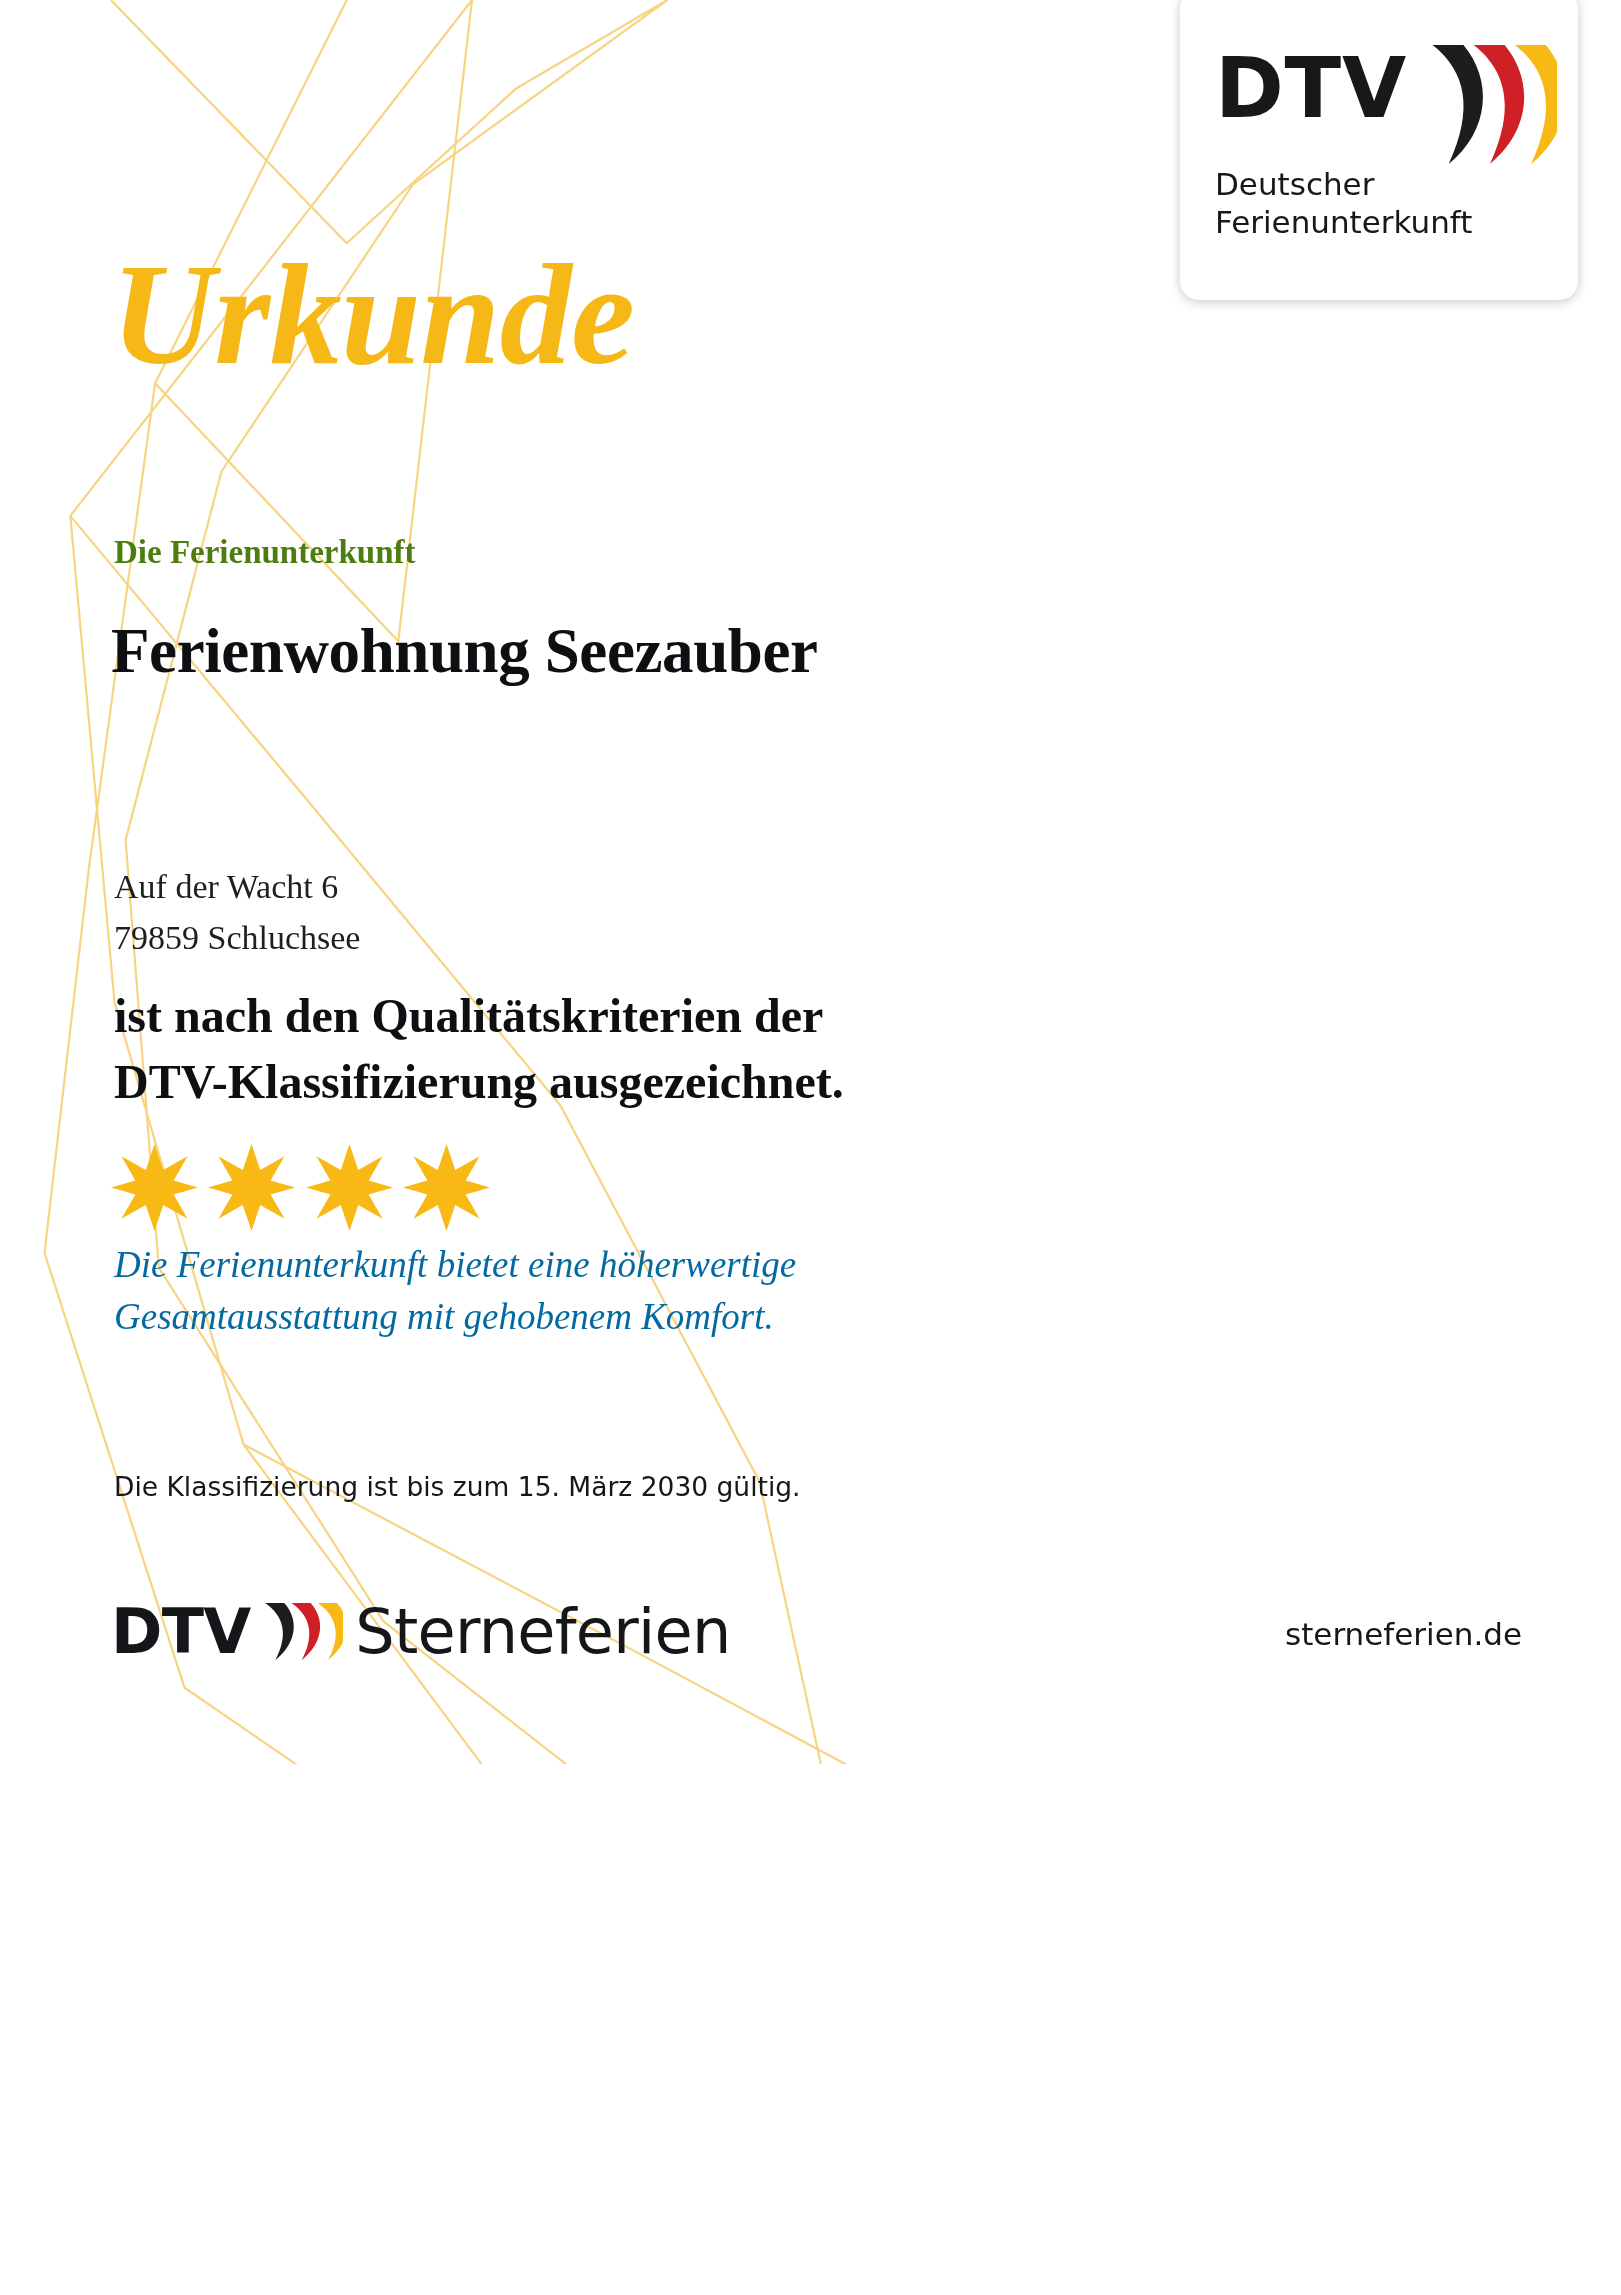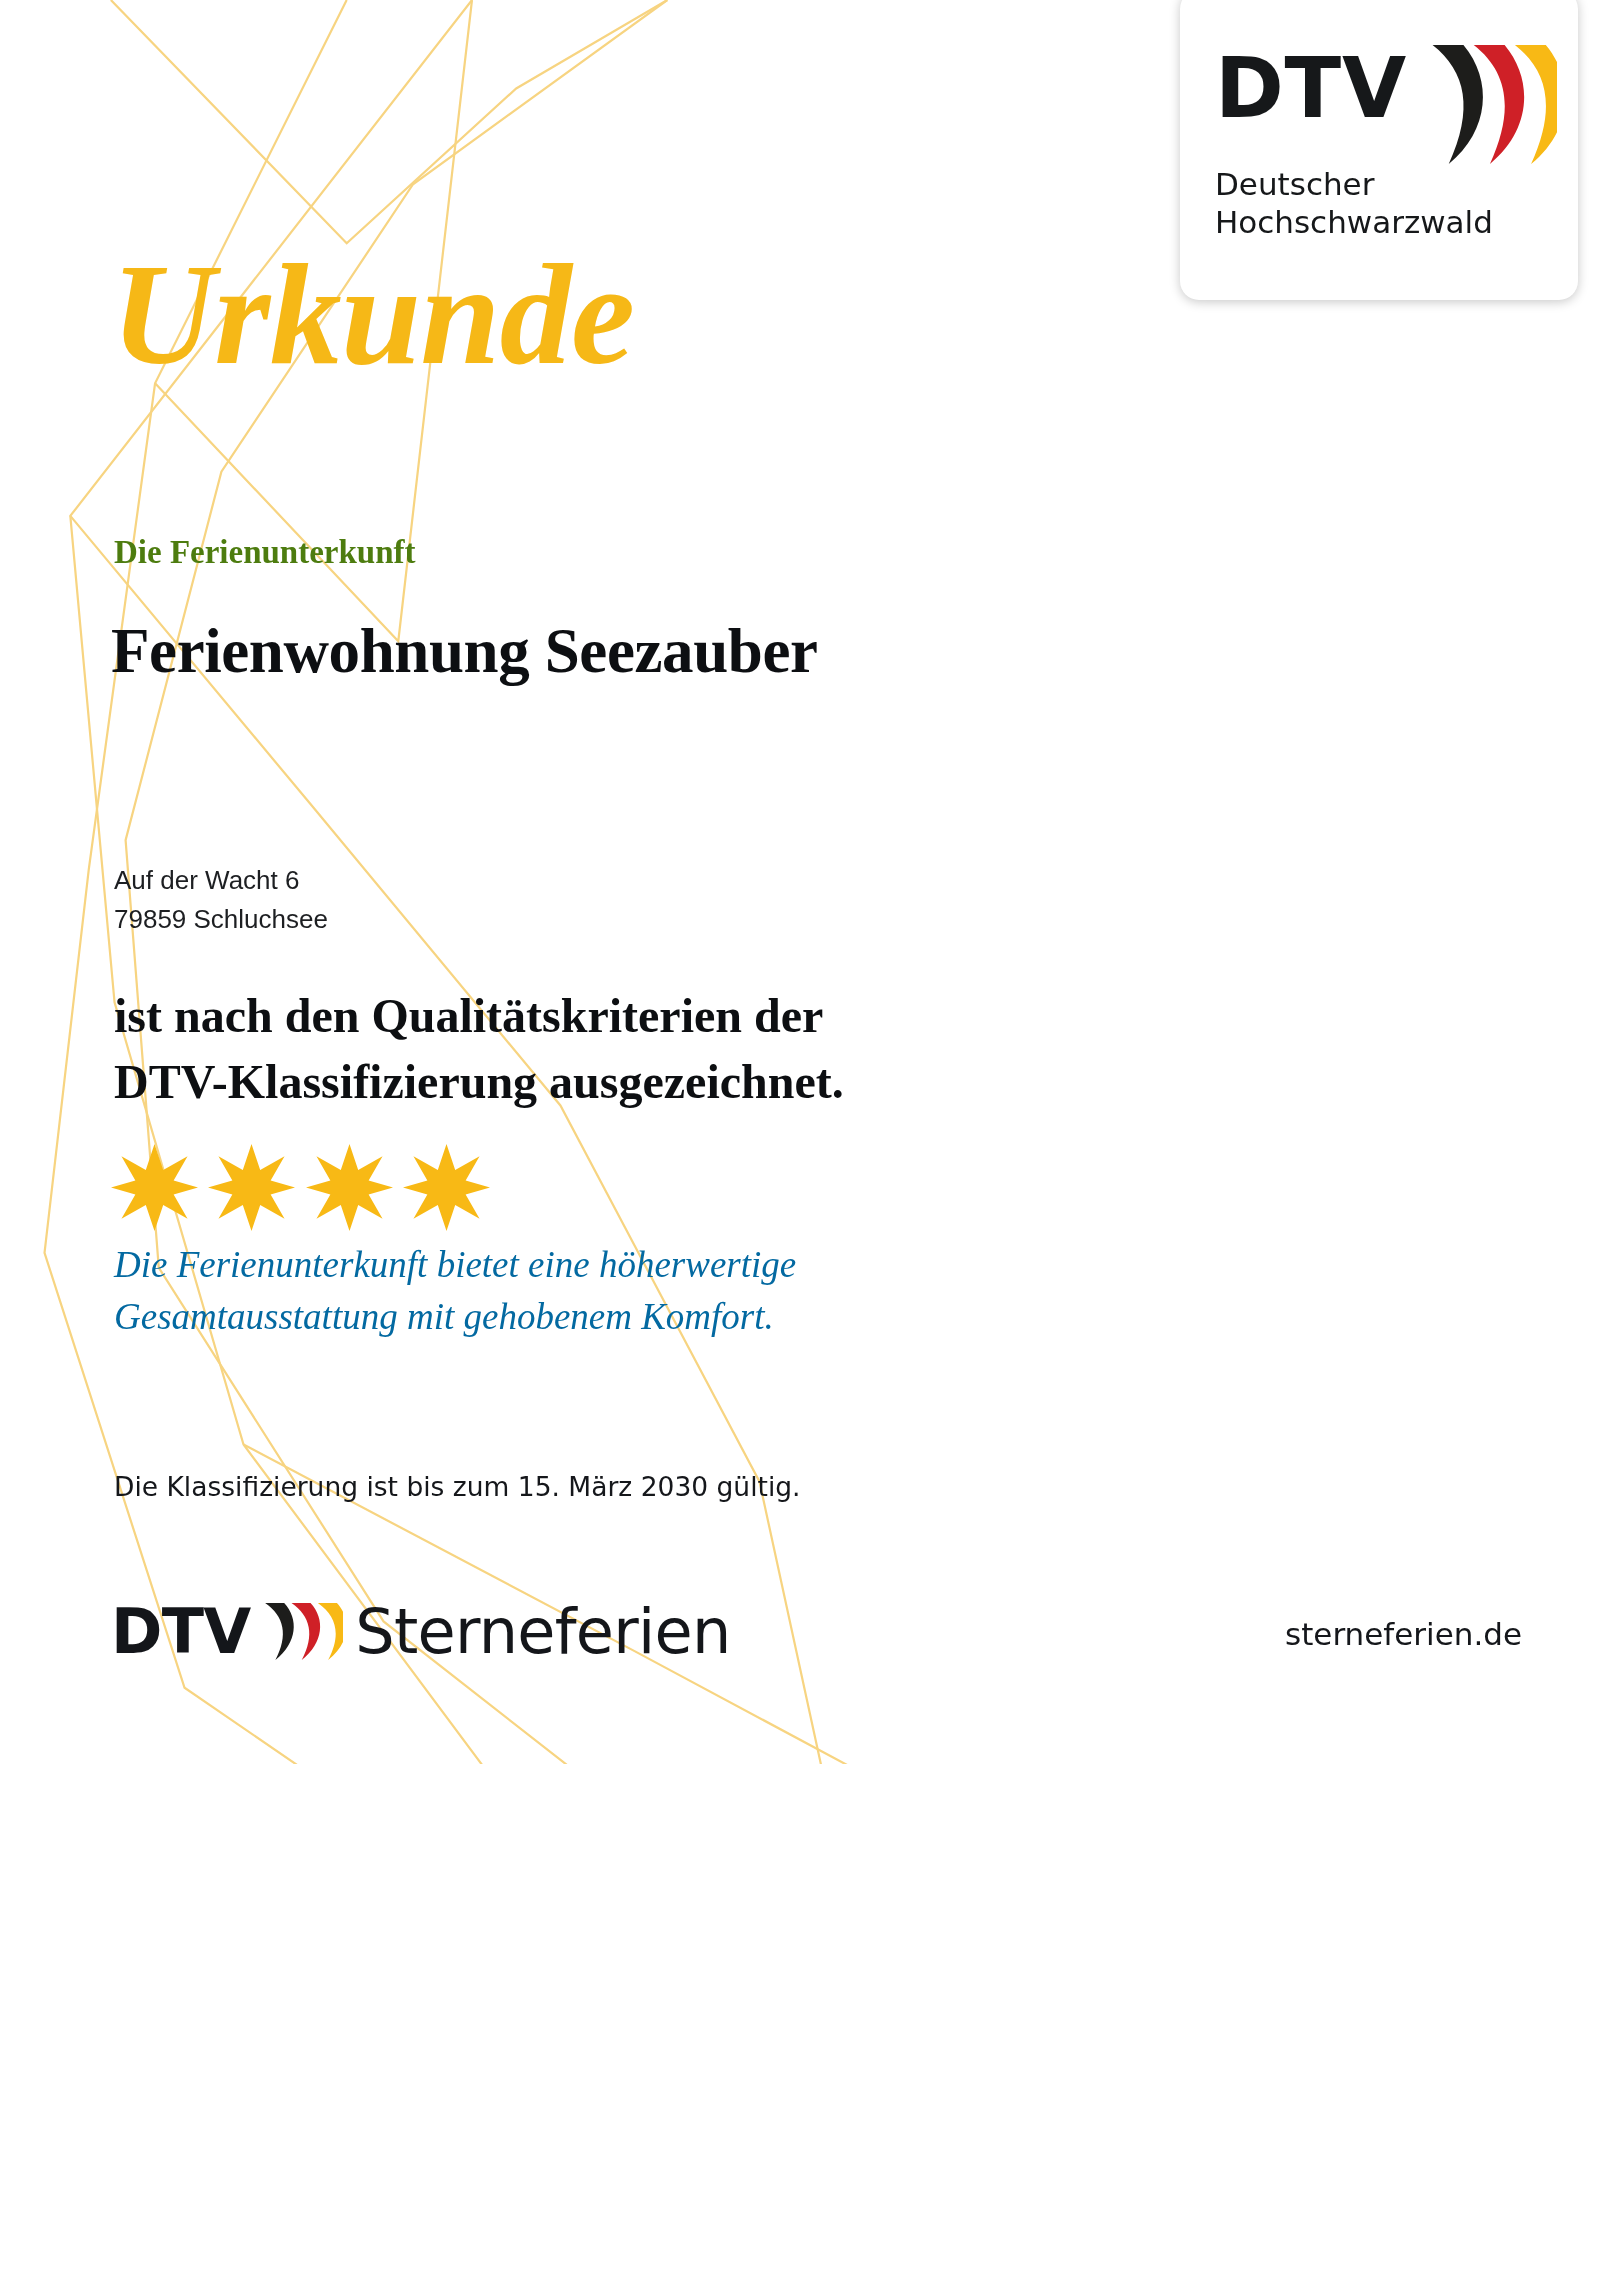--- a/index.html
+++ b/index.html
@@ -111,22 +111,22 @@
     font-weight: bold;
     font-size: 63px;
     line-height: 1.05;
     color: #0d0f12;
     letter-spacing: -0.4px;
   }
   .address {
     position: absolute;
     left: 114px;
     top: 861px;
-    font-family: Liberation Sans, sans-serif;
-    font-size: 26px;
+    font-family: Liberation Serif, serif;
+    font-size: 34px;
     line-height: 1.5;
     color: #1d1f22;
     white-space: pre-line;
   }
   .statement {
     position: absolute;
     left: 114px;
     top: 983px;
     font-family: "Liberation Serif", serif;
     font-weight: bold;
@@ -260,21 +260,21 @@
       <path d="M2200,2700 L1840,2920 L1480,3080"></path>
     </g>
   </svg>
 
   <div class="content">
 
     <div class="seal">
       <div class="seal-inner">
         <div class="seal-dtv">DTV</div>
         <div class="seal-sub">Deutscher
-Hochschwarzwald</div>
+Ferienunterkunft</div>
         <svg class="seal-chevrons" viewBox="0 0 175 170" xmlns="http://www.w3.org/2000/svg">
           <path d="M6,4 C52,40 62,92 28,166 C84,120 88,52 48,4 Z" fill="#1d1d1b"></path>
           <path d="M62,4 C108,40 118,92 84,166 C140,120 144,52 104,4 Z" fill="#cf2027"></path>
           <path d="M118,4 C164,40 174,92 140,166 C196,120 200,52 160,4 Z" fill="#f8b915"></path>
         </svg>
       </div>
     </div>
 
     <div class="urkunde">Urkunde</div>
 

